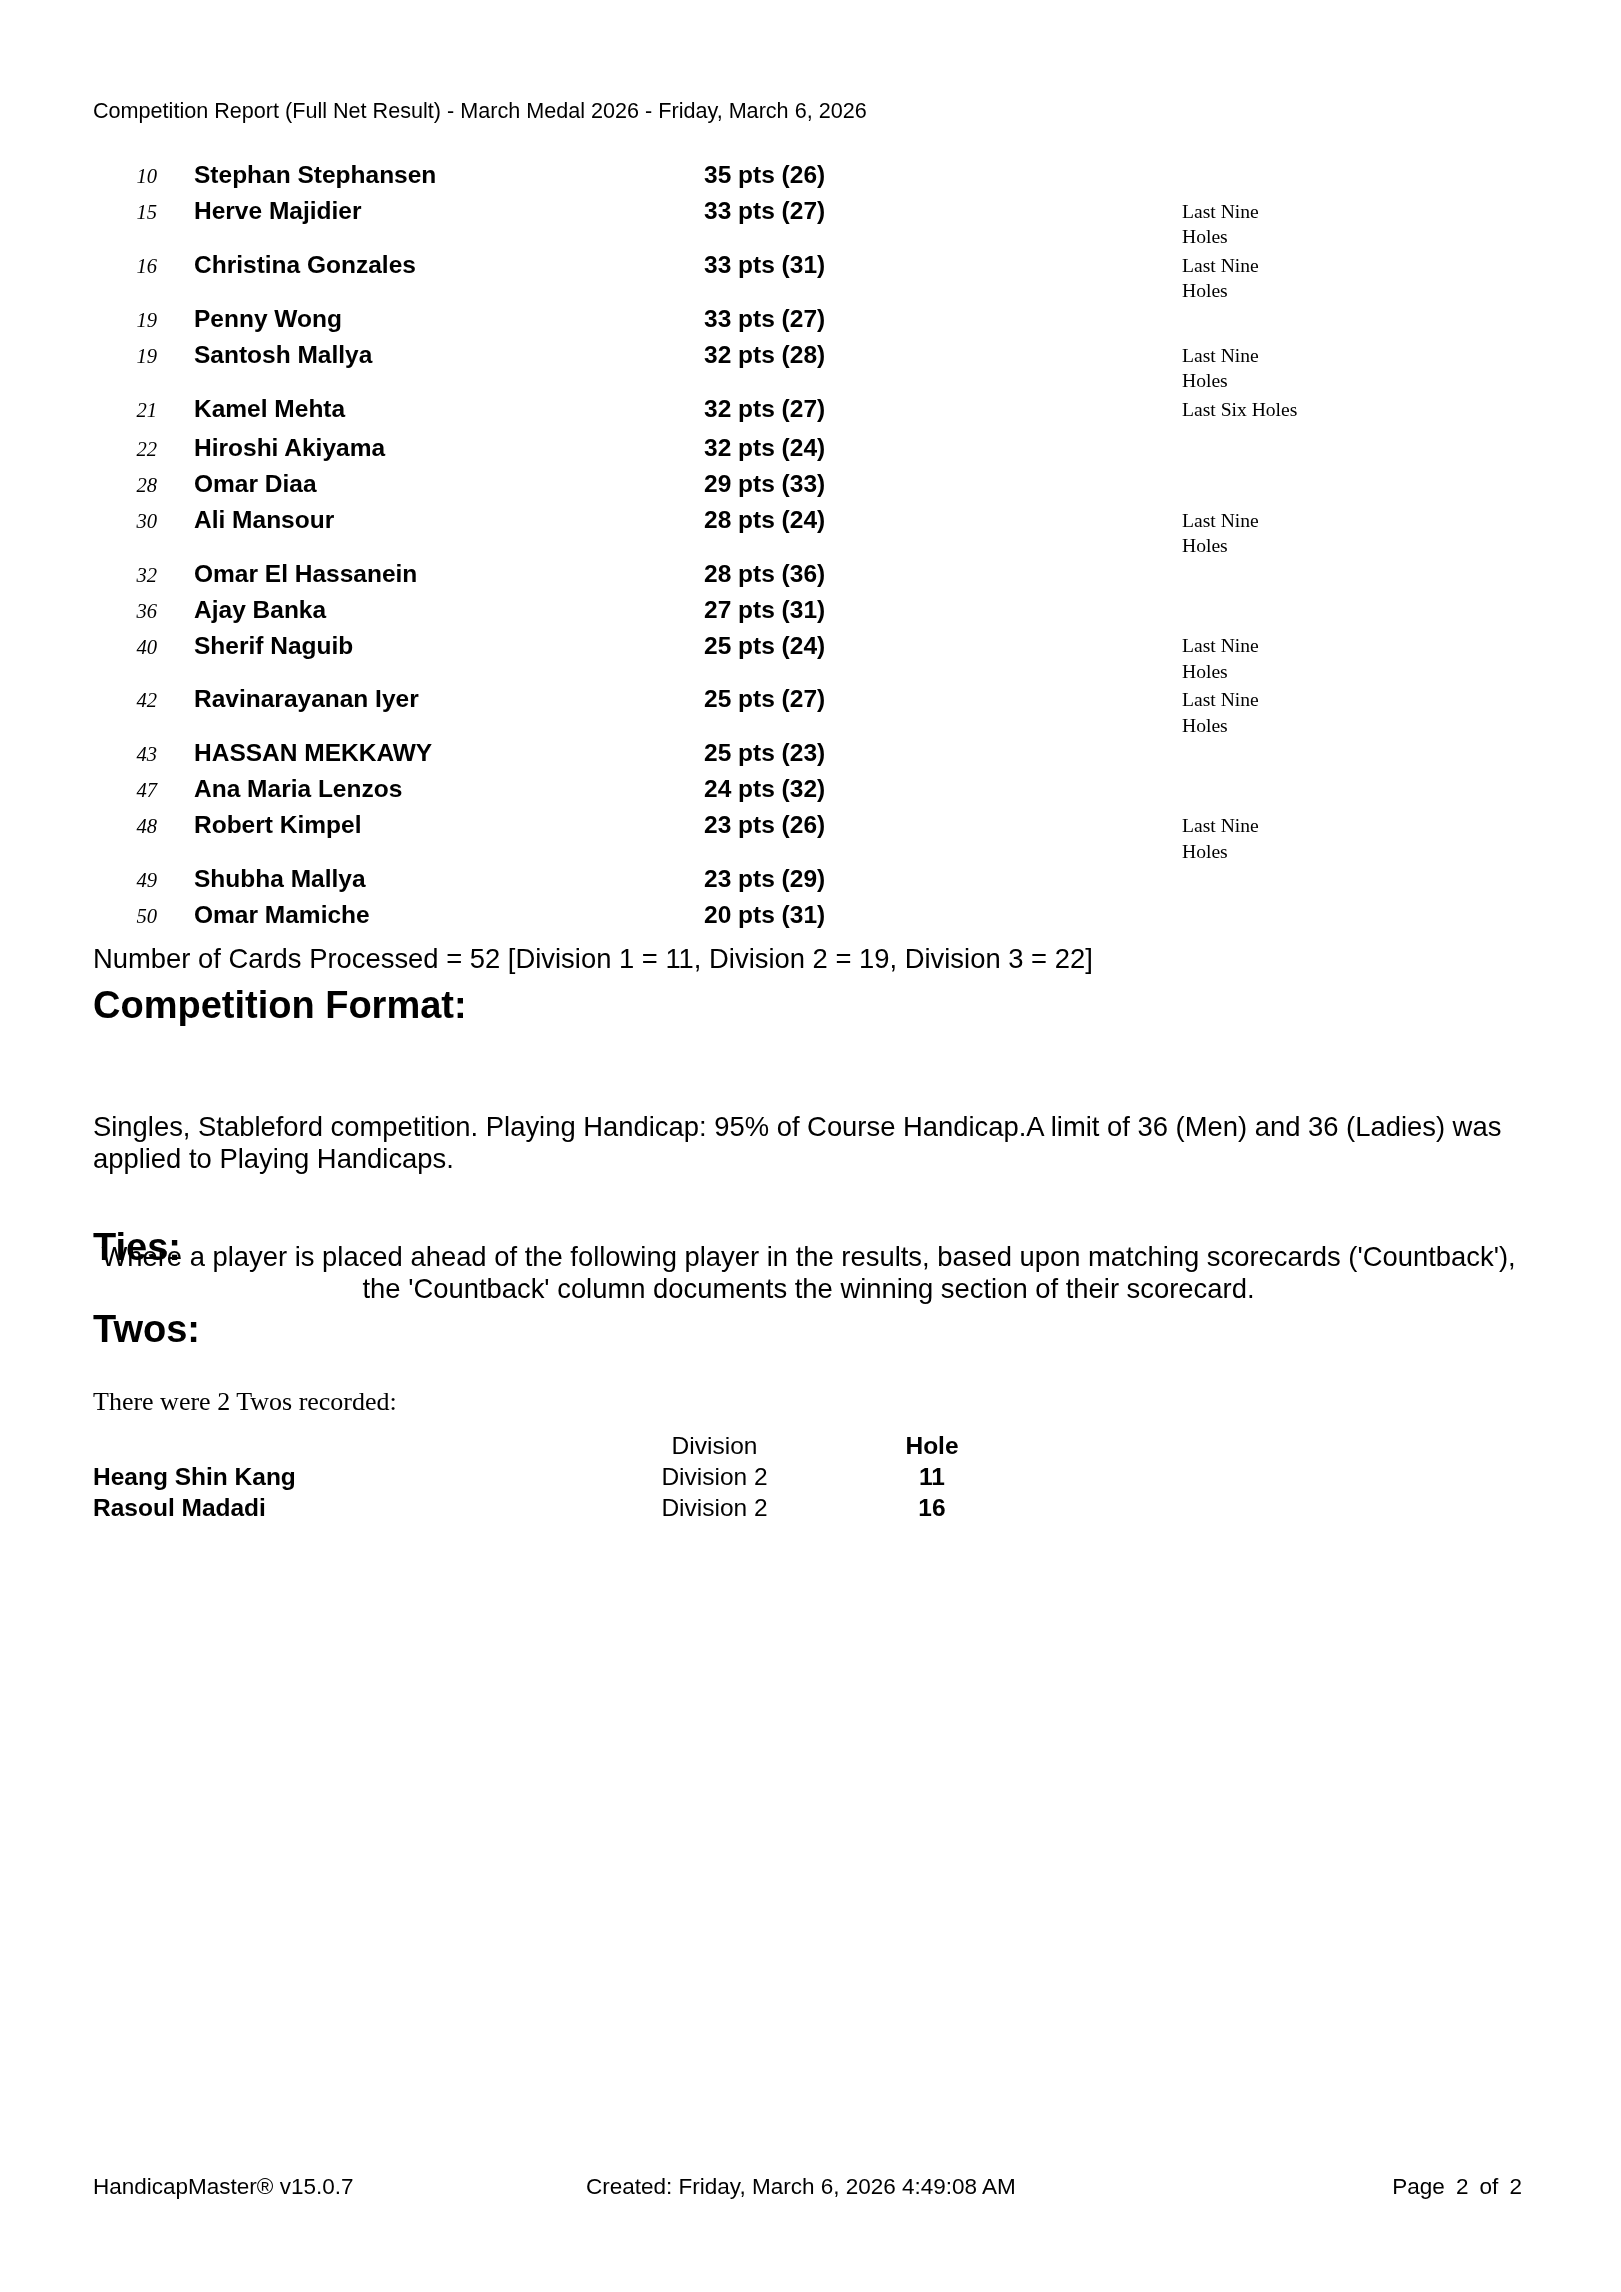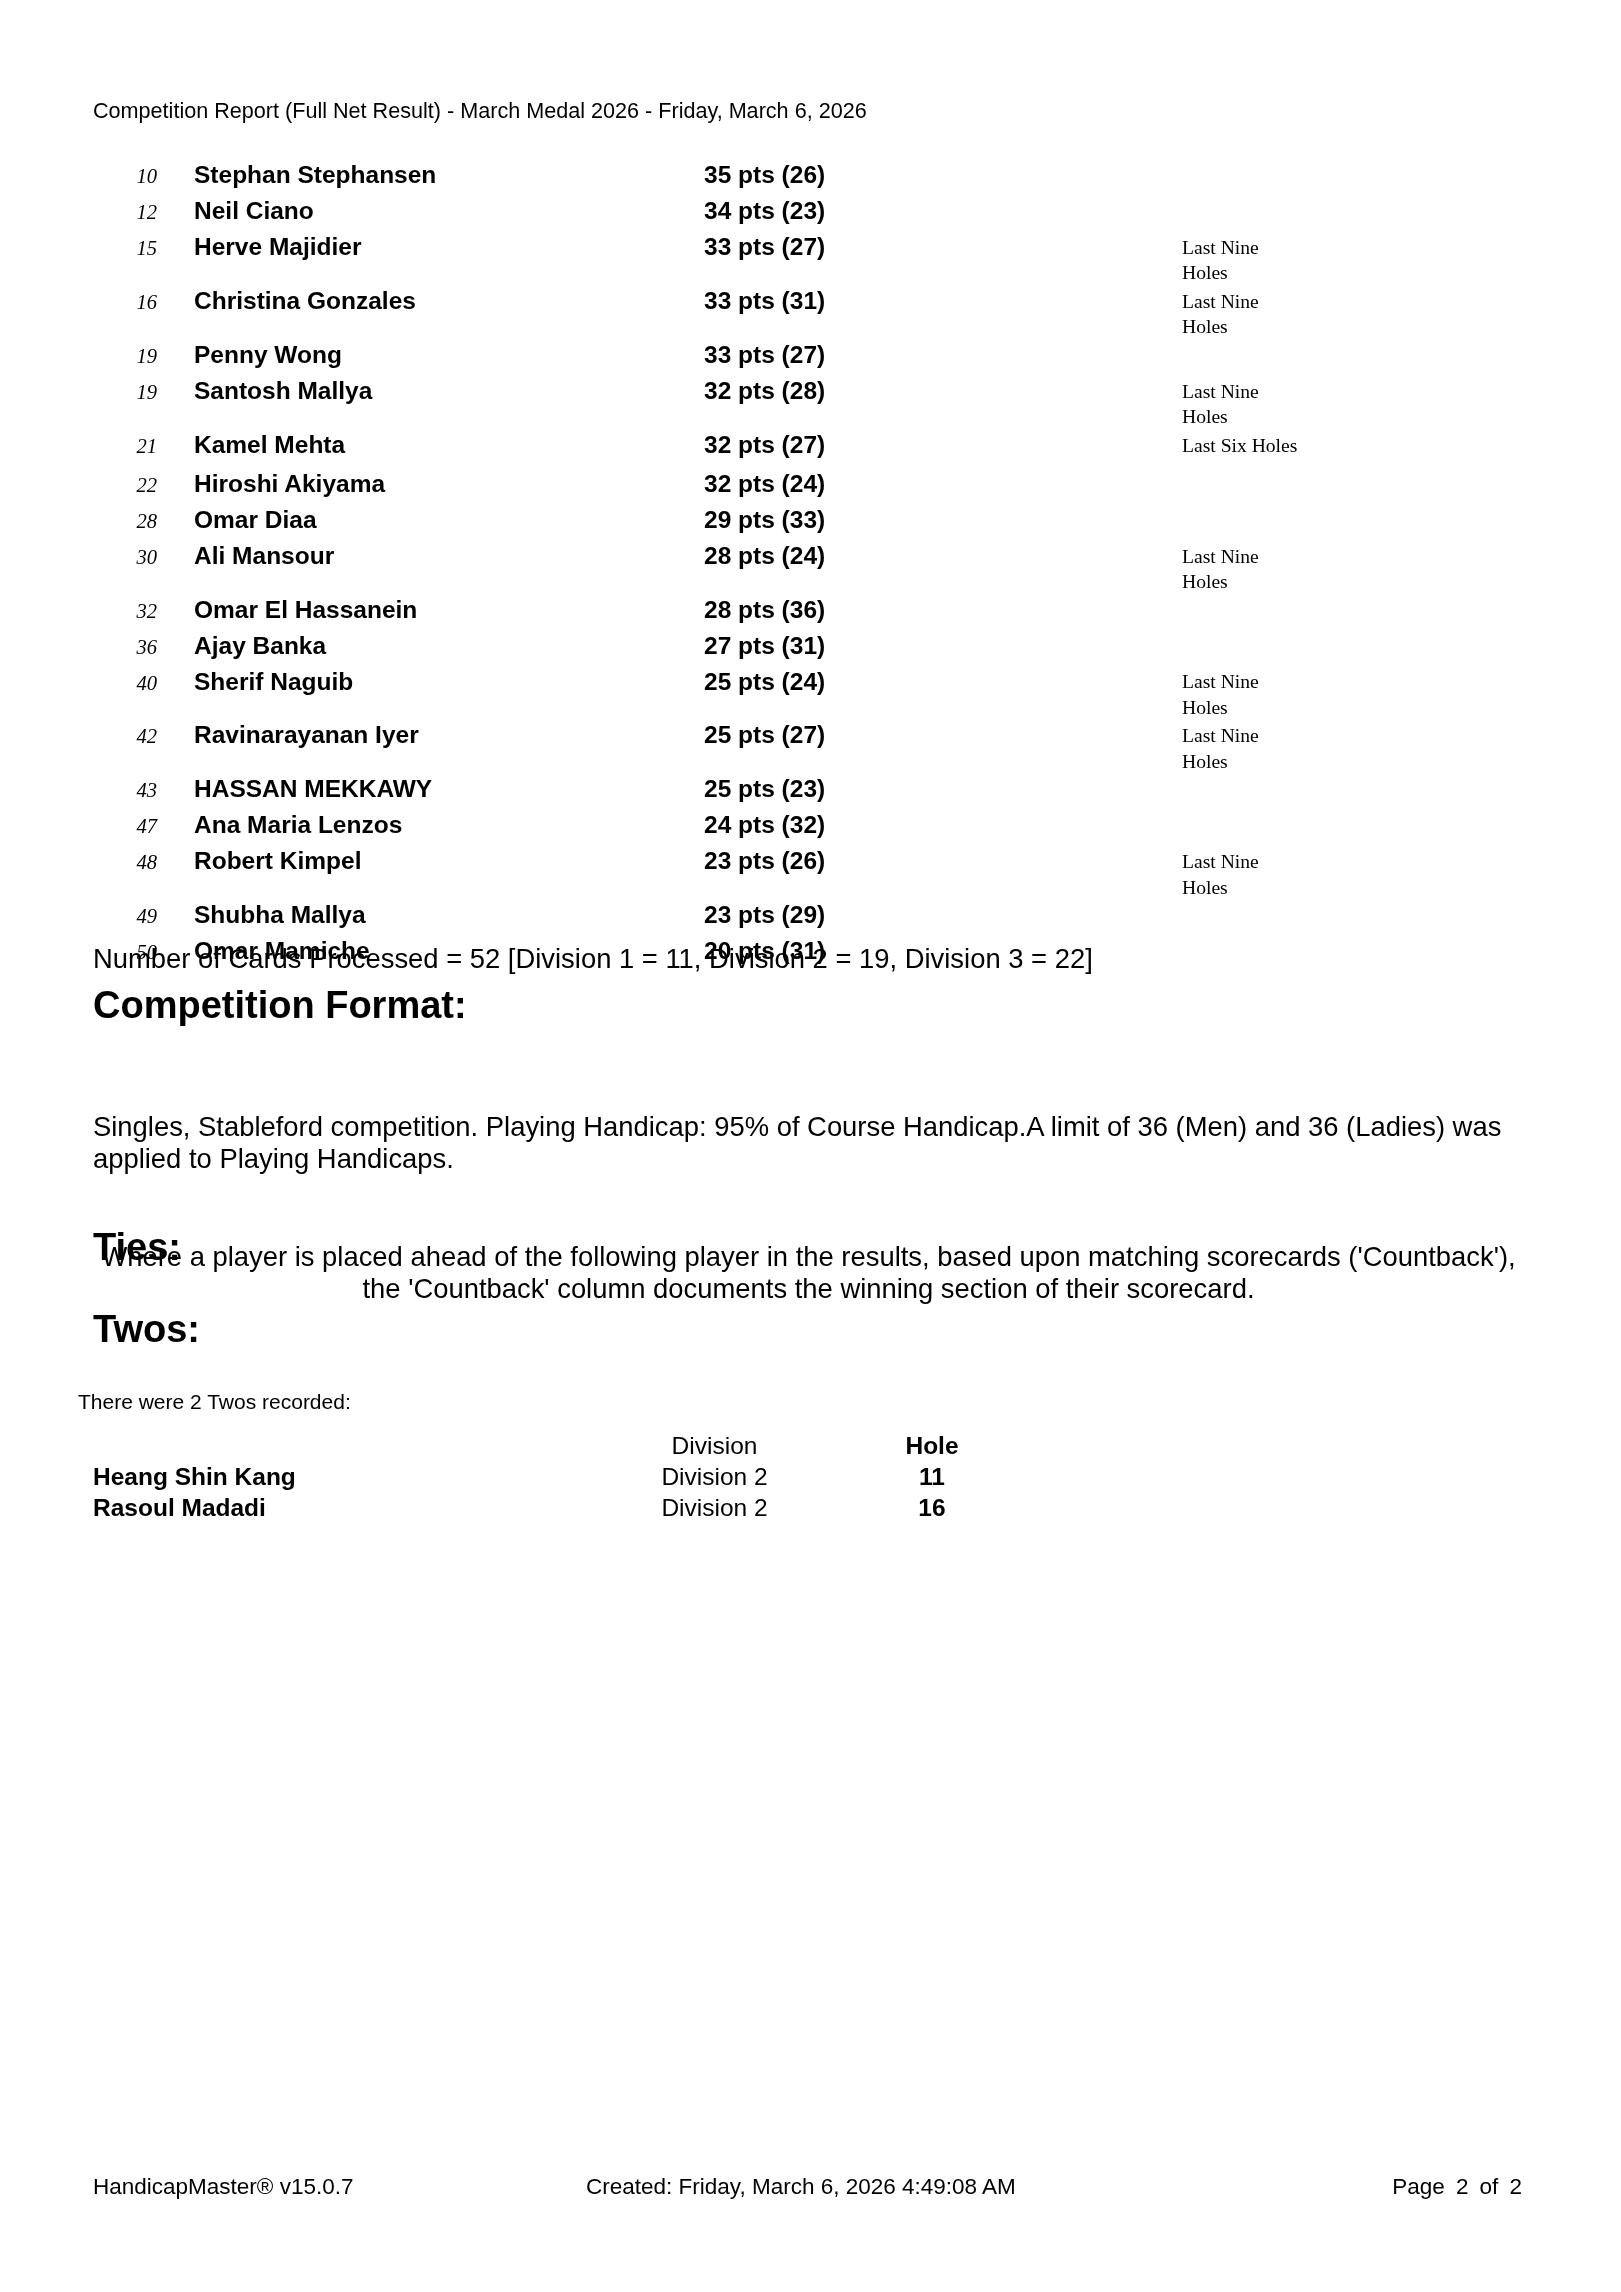--- a/index.html
+++ b/index.html
@@ -24,21 +24,21 @@
   .cards{position:absolute;left:93px;top:943px;font-size:27.4px;line-height:32px;white-space:nowrap;}
 
   .h1{position:absolute;left:93px;font-size:38px;font-weight:bold;line-height:43px;white-space:nowrap;}
   #h-format{top:984px;}
   #h-ties{top:1226px;}
   #h-twos{top:1308px;}
   .para{position:absolute;left:93px;width:1431px;font-size:27.4px;line-height:32px;}
   #p-format{top:1111px;}
   #p-ties{top:1241px;text-align:center;}
 
-  .twos-intro{position:absolute;left:78px;top:1386px;font-size:21px;line-height:32px;white-space:nowrap;}
+  .twos-intro{position:absolute;left:93px;top:1386px;font-size:26px;line-height:32px;white-space:nowrap;font-family:Liberation Serif, serif;}
   .twos-table{position:absolute;left:0;top:1430px;width:1621px;}
   .trow{display:flex;height:31px;line-height:31px;font-size:24.5px;}
   .t-name{width:502px;margin-left:93px;font-weight:bold;flex:none;}
   .t-div{width:239px;text-align:center;font-weight:normal;flex:none;}
   .t-hole{width:196px;text-align:center;font-weight:bold;flex:none;}
 
   .footer{position:absolute;left:0;top:2174px;width:1621px;font-size:22.5px;line-height:25.5px;}
   .f-app{position:absolute;left:93px;white-space:nowrap;}
   .f-created{position:absolute;left:586px;white-space:nowrap;}
   .f-page{position:absolute;right:99px;white-space:nowrap;word-spacing:4.9px;}
@@ -48,26 +48,20 @@
 
 <div class="page">
 
   <div class="title">Competition Report (Full Net Result) - March Medal 2026 - Friday, March 6, 2026</div>
 
   <div class="results">
       <div class="rrow">
         <div class="c-pos">10</div>
         <div class="c-name">Stephan Stephansen</div>
         <div class="c-score">35 pts (26)</div>
-        <div class="c-cb"></div>
-      </div>
-      <div class="rrow">
-        <div class="c-pos">12</div>
-        <div class="c-name">Neil Ciano</div>
-        <div class="c-score">34 pts (23)</div>
         <div class="c-cb"></div>
       </div>
       <div class="rrow cb2">
         <div class="c-pos">15</div>
         <div class="c-name">Herve Majidier</div>
         <div class="c-score">33 pts (27)</div>
         <div class="c-cb">Last Nine
 Holes</div>
       </div>
       <div class="rrow cb2">

